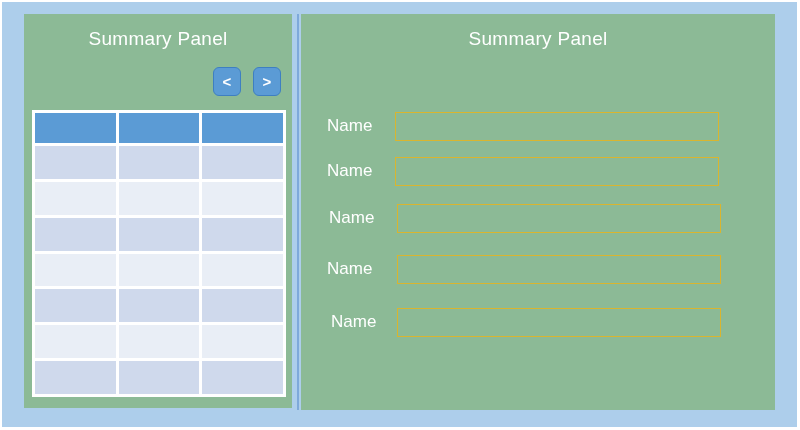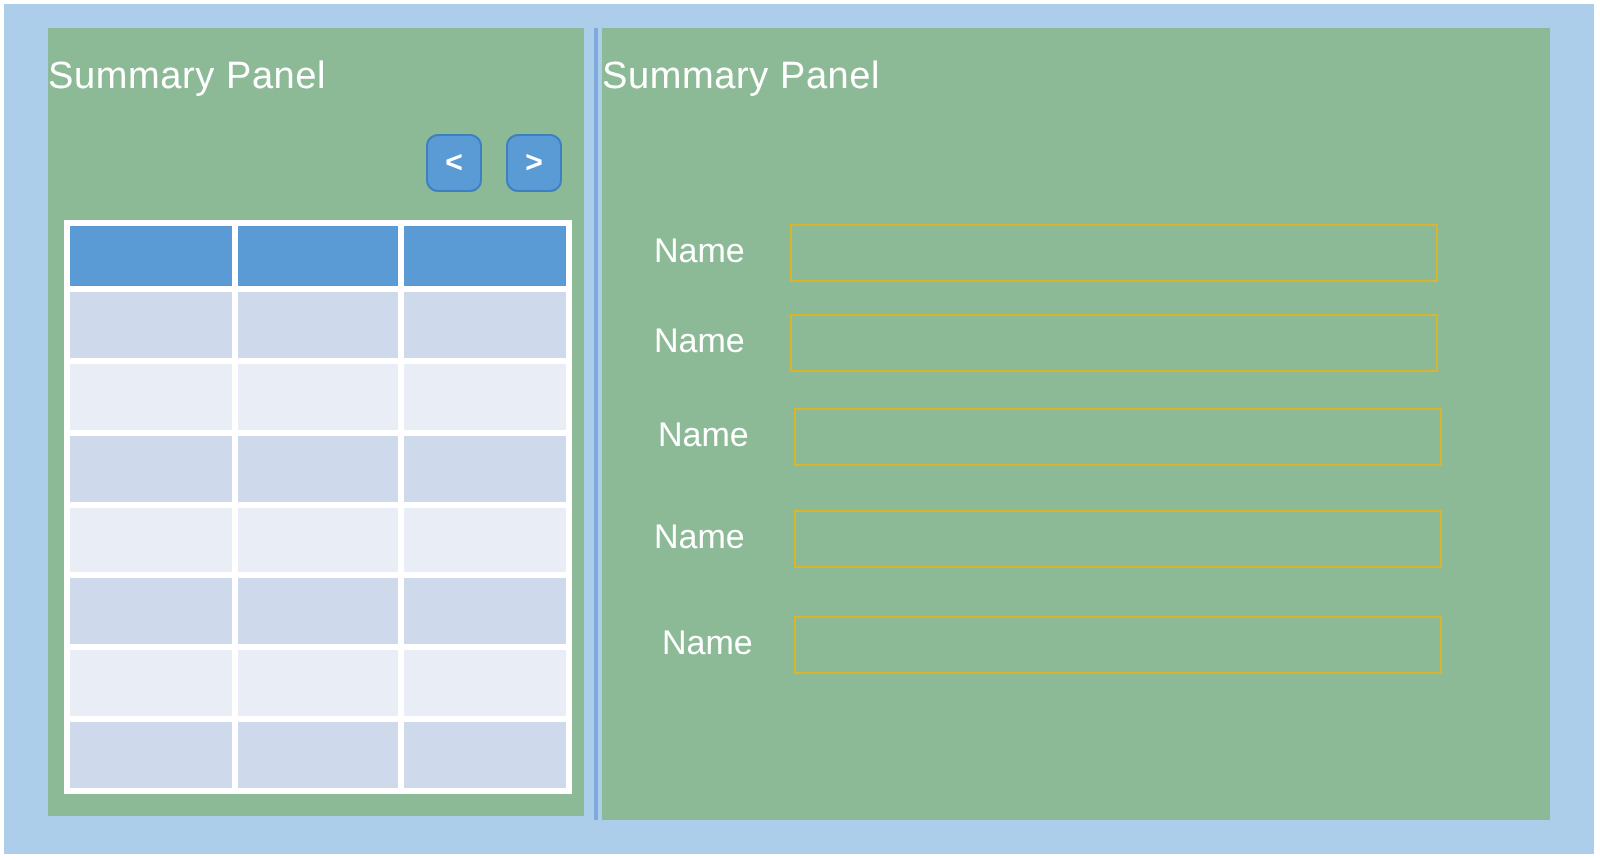--- a/index.html
+++ b/index.html
@@ -35,21 +35,21 @@
   .summary-panel { left: 22px; top: 12px; width: 268px; height: 394px; }
   .detail-panel  { left: 299px; top: 12px; width: 474px; height: 396px; }
   .divider {
     position: absolute;
     left: 295px; top: 12px;
     width: 2px; height: 396px;
     background: var(--divider);
   }
   .panel-title {
     margin: 0; padding-top: 14px;
-    text-align: left;
+    text-align: center;
     color: var(--text);
     font-size: 19px;
     font-weight: normal;
     letter-spacing: 0.3px;
   }
   .nav-buttons {
     position: absolute;
     top: 53px; right: 11px;
     display: flex; gap: 12px;
   }

